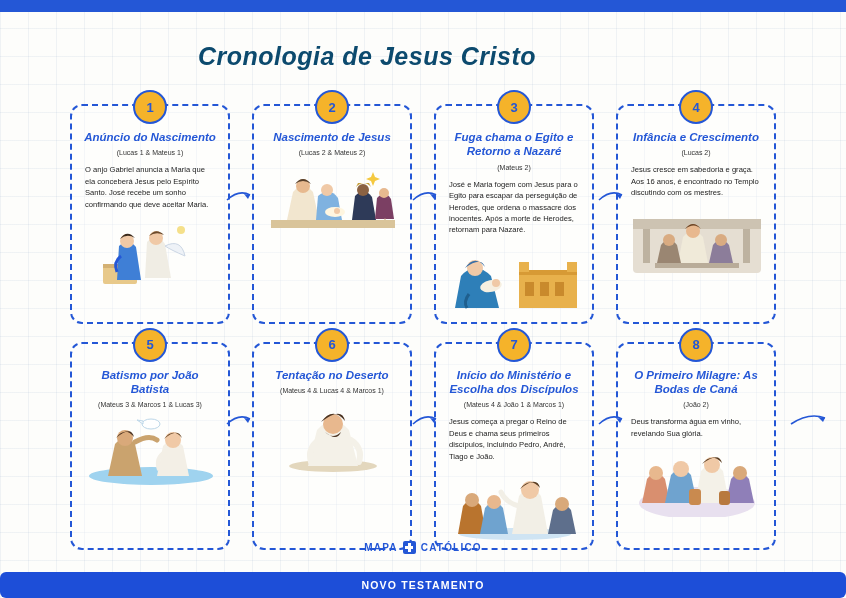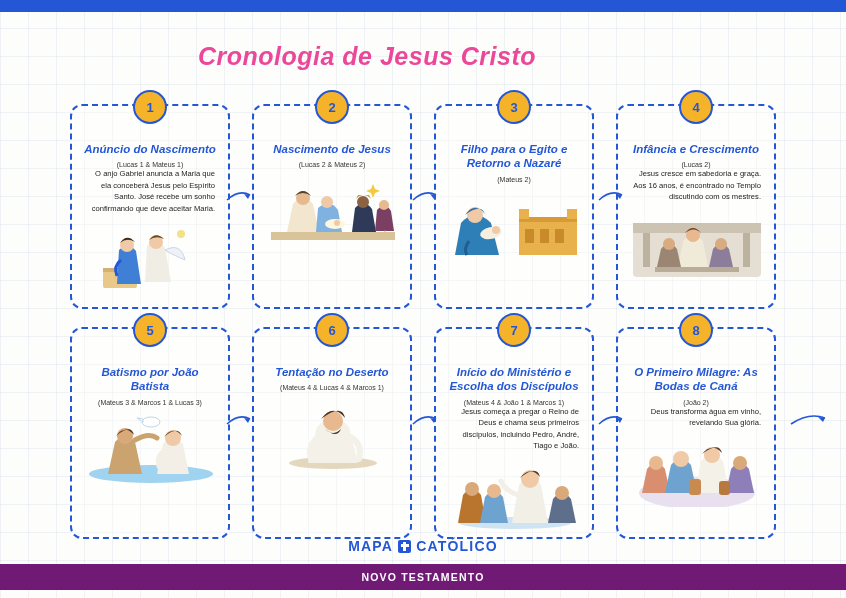--- a/index.html
+++ b/index.html
@@ -26,39 +26,40 @@
   }
   
   .bar-top {
     position: absolute;
     left: 0; top: 0;
     width: 846px; height: 12px;
     background: #2457d6;
   }
   .bar-bottom {
     position: absolute;
-    left: 0; bottom: 8px;
+    left: 0; bottom: 0;
     width: 846px; height: 26px;
-    background: #701a75;
+    background: #1d4ed8;
     color: #ffffff;
     font-size: 10.5px;
     font-weight: bold;
     letter-spacing: 1.2px;
     display: flex;
     align-items: center;
     justify-content: center;
+    border-radius: 6px;
   }
   
   .title {
     position: absolute;
     top: 42px;
     left: 0;
     width: 734px;
     text-align: center;
-    color: #ec4899;
+    color: #0c4a6e;
     font-size: 25px;
     font-style: italic;
     font-weight: bold;
     letter-spacing: 0.5px;
   }
   
   .grid {
     position: absolute;
     left: 70px;
     top: 104px;
@@ -95,33 +96,34 @@
     align-items: center;
     justify-content: center;
   }
   .card-title {
     text-align: center;
     color: #2457d6;
     font-size: 11.5px;
     font-weight: bold;
     font-style: italic;
     line-height: 1.25;
-    margin-top: 12px;
+    margin-top: 0;
   }
   .card-ref {
     text-align: center;
     color: #333333;
     font-size: 7px;
     margin-top: 5px;
   }
   .card-body {
-    text-align: right;
+    text-align: left;
     color: #222222;
     font-size: 7.6px;
     line-height: 1.5;
+    margin-top: 8px;
     padding: 0 4px;
   }
   .art {
     margin-top: 6px;
     height: 72px;
     position: relative;
   }
   .art svg { display: block; margin: 0 auto; }
 
   
@@ -130,21 +132,21 @@
     z-index: 5;
   }
   
   .logo {
     position: absolute;
     bottom: 44px;
     left: 0;
     width: 846px;
     text-align: center;
     color: #2457d6;
-    font-size: 14px;
+    font-size: 10px;
     font-weight: bold;
     letter-spacing: 1.2px;
     display: flex;
     align-items: center;
     justify-content: center;
     gap: 5px;
   }
   .logo .cross {
     display: inline-block;
     width: 13px; height: 13px;
@@ -224,22 +226,23 @@
           <path d="M118 64 l4 -8 l4 8z" fill="#d9c49a"></path>
           <g fill="#f5c93f">
             <path d="M110 10 l2 5 5 2 -5 2 -2 5 -2 -5 -5 -2 5 -2z"></path>
           </g>
         </svg>
       </div>
     </div>
 
     <div class="card">
       <div class="num">3</div>
-      <div class="card-title">Filho para o Egito e Retorno a Nazaré</div>
+      <div class="card-title">Fuga chama o Egito e Retorno a Nazaré</div>
       <div class="card-ref">(Mateus 2)</div>
+      <div class="card-body">José e Maria fogem com Jesus para o Egito para escapar da perseguição de Herodes, que ordena o massacre dos inocentes. Após a morte de Herodes, retornam para Nazaré.</div>
       <div class="art">
         <svg width="140" height="72" viewBox="0 0 140 72">
           <rect x="74" y="28" width="58" height="38" fill="#e8b14c"></rect>
           <rect x="74" y="28" width="58" height="5" fill="#d79a35"></rect>
           <rect x="80" y="40" width="9" height="14" fill="#c98a2c"></rect>
           <rect x="95" y="40" width="9" height="14" fill="#c98a2c"></rect>
           <rect x="110" y="40" width="9" height="14" fill="#c98a2c"></rect>
           <rect x="74" y="20" width="10" height="10" fill="#e8b14c"></rect>
           <rect x="122" y="20" width="10" height="10" fill="#e8b14c"></rect>
           <path d="M16 34 q14 -16 30 0 l8 32 h-44 z" fill="#2e7fb8"></path>

